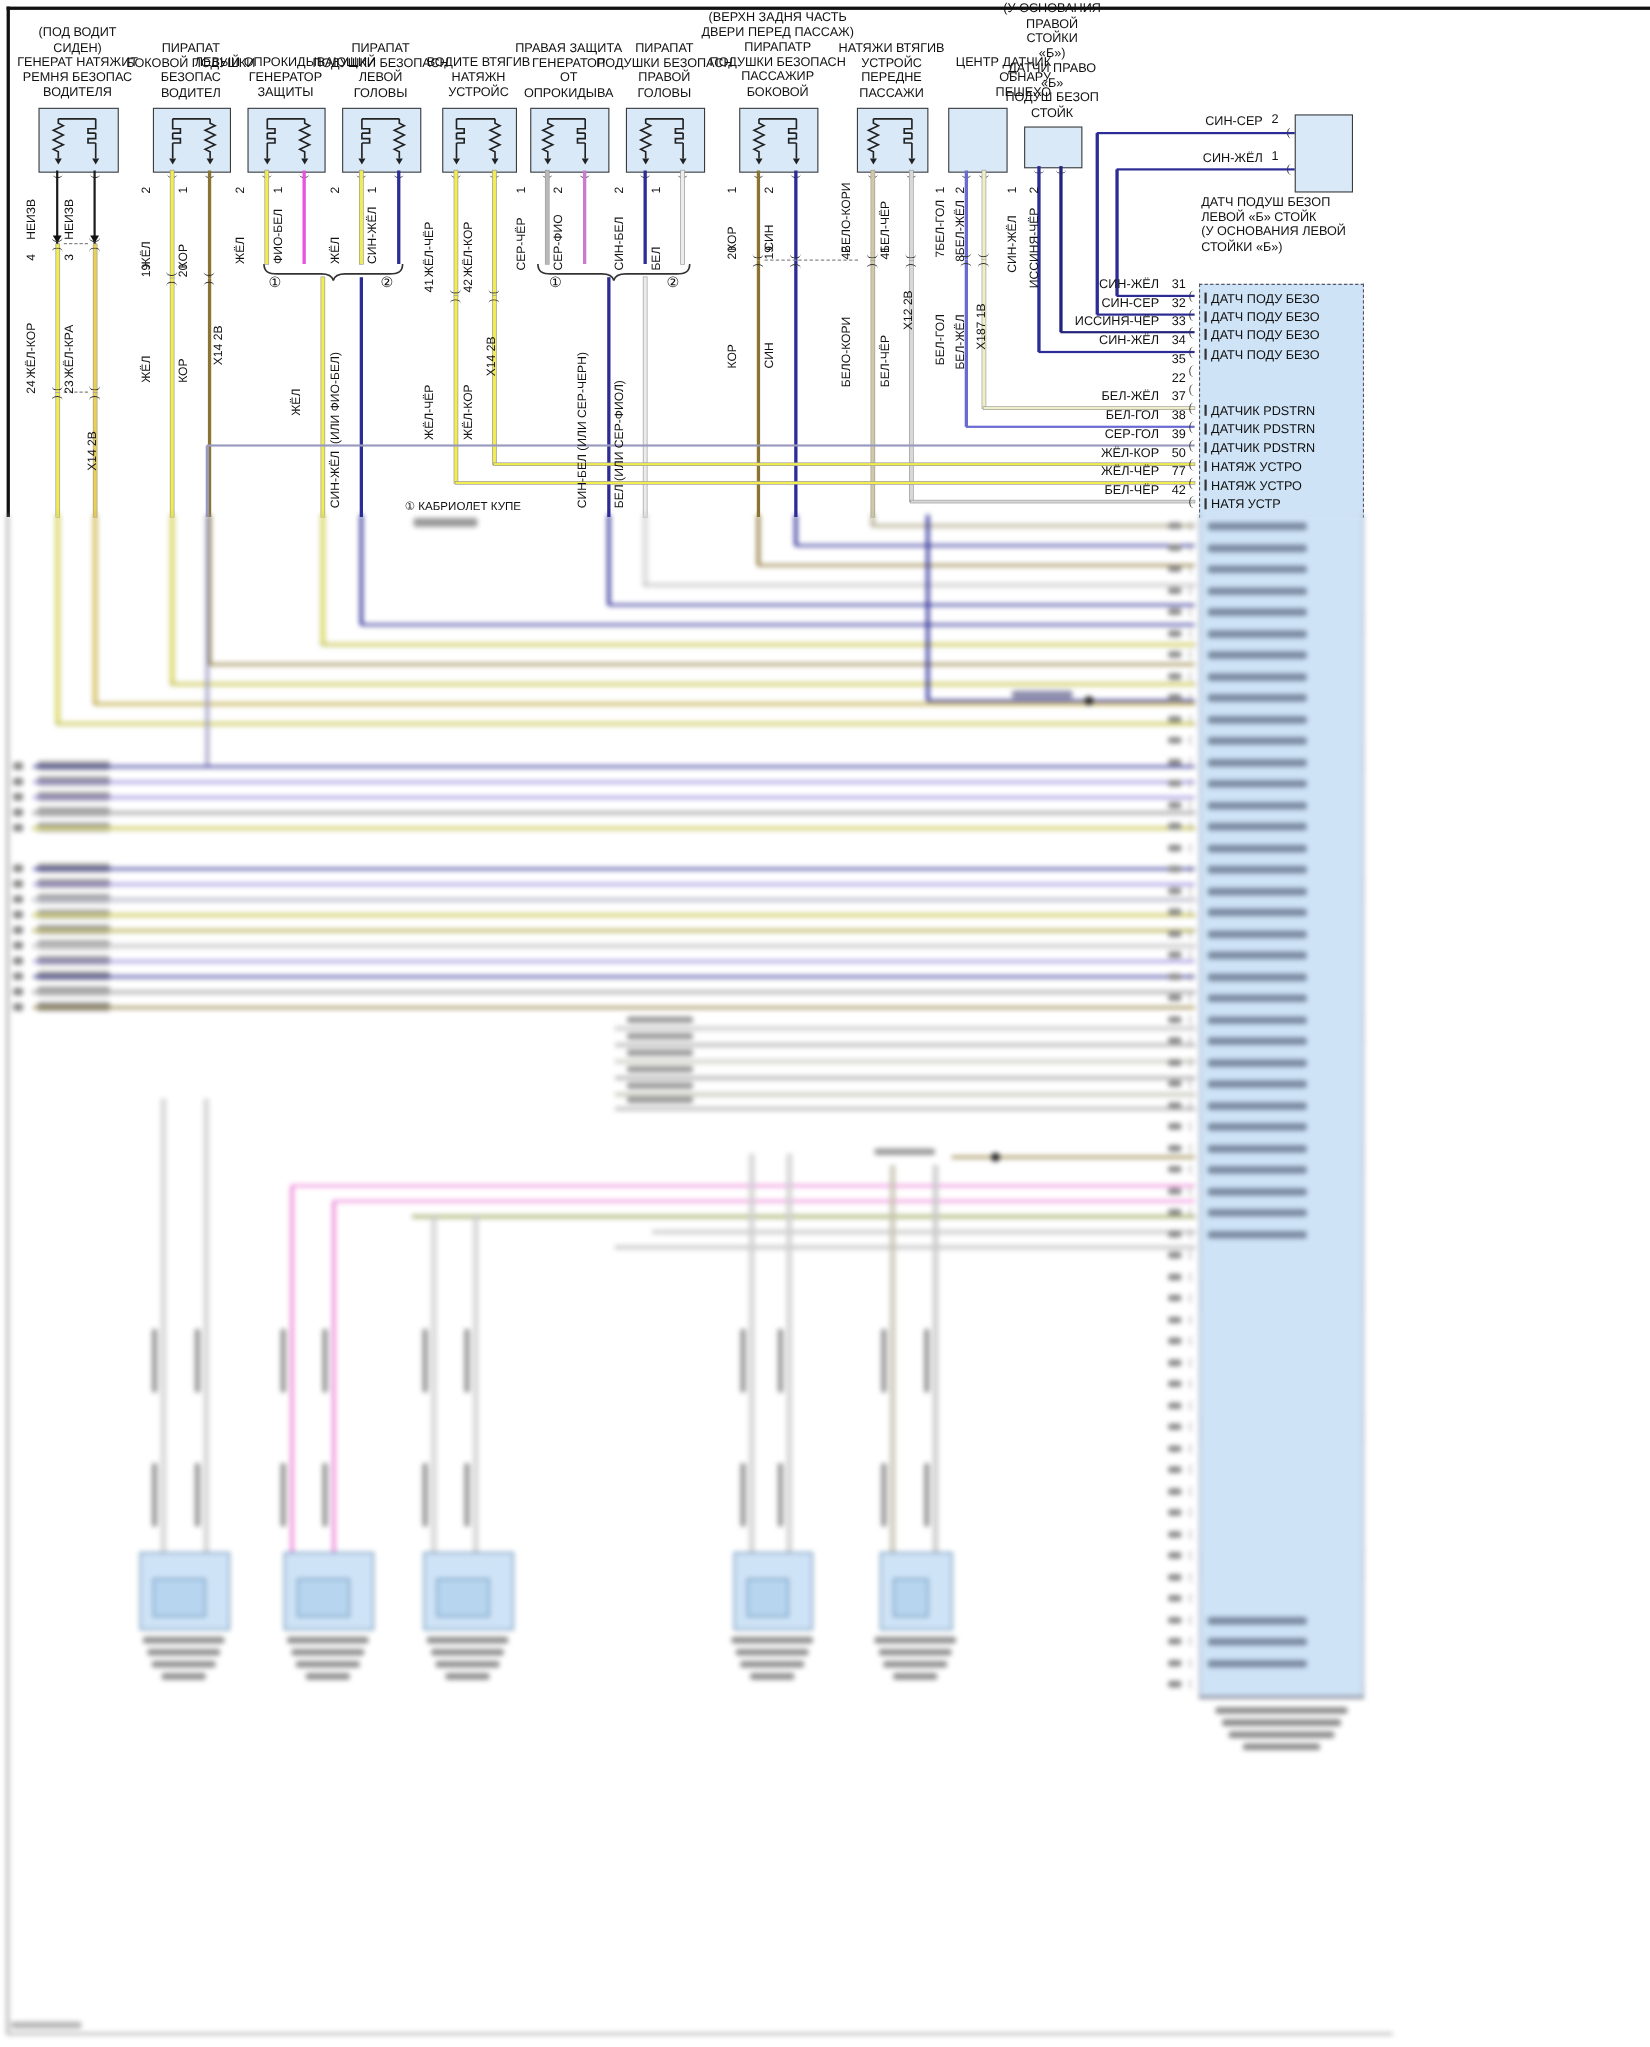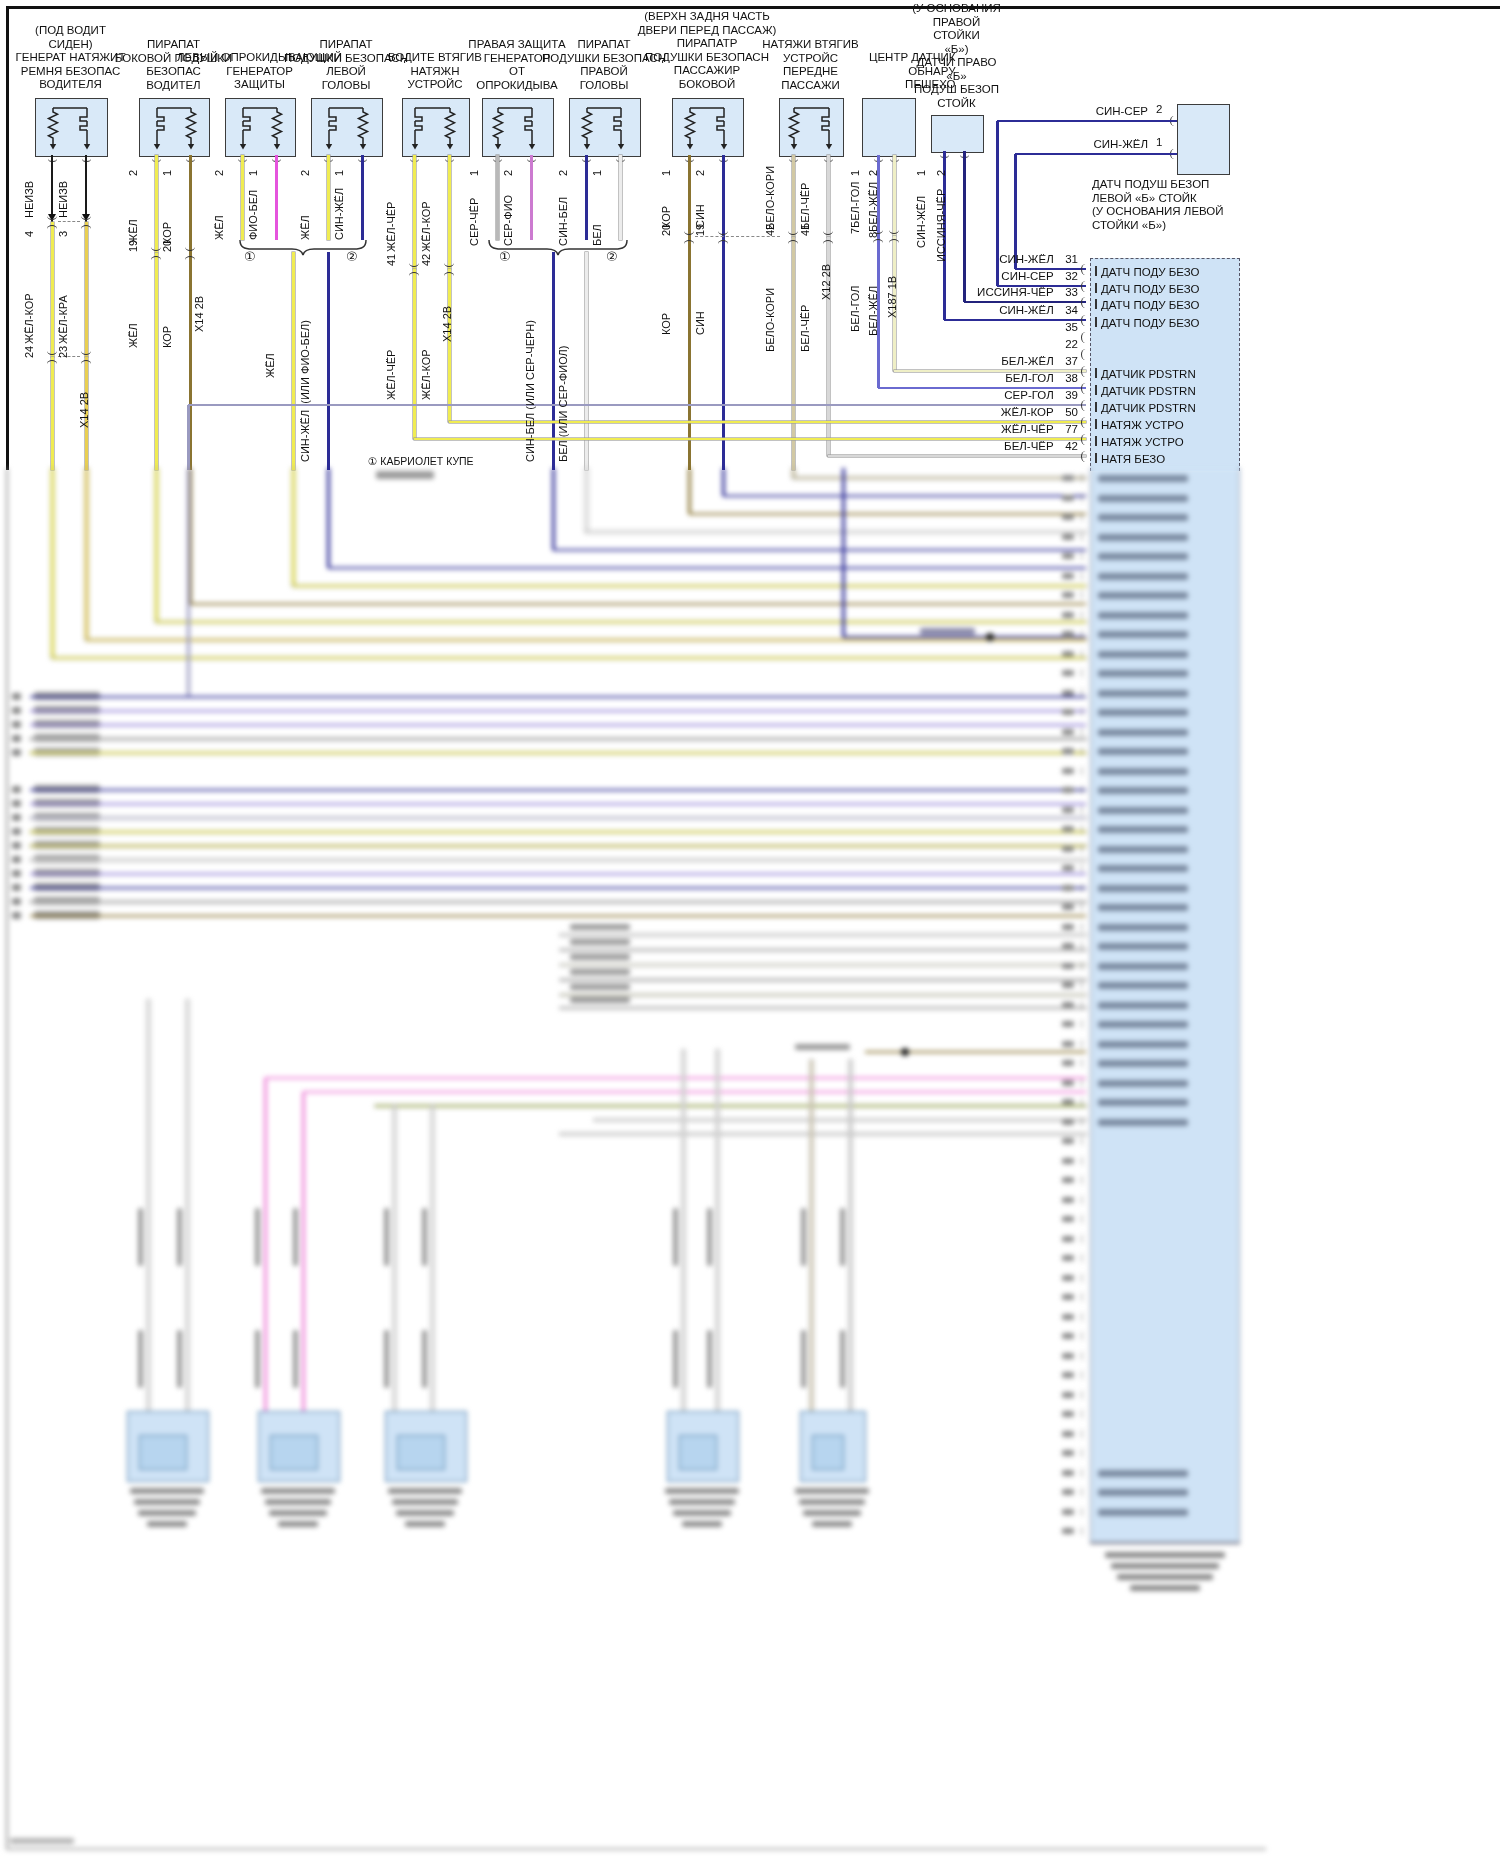--- a/index.html
+++ b/index.html
@@ -387,21 +387,21 @@
     <div style="position: absolute; left: 1081px; top: 417px; width: 8px; height: 11px; border-left: 1.7px solid rgb(51, 51, 51); border-radius: 50% 0px 0px 50%;"></div>
     <div style="position: absolute; left: 1095px; top: 419px; width: 1.6px; height: 10px; background: rgb(51, 51, 51);"></div>
     <div style="position: absolute; left: 1101px; top: 419px; font-size: 11.5px;">НАТЯЖ УСТРО</div>
     <div style="position: absolute; left: 848px; top: 423px; width: 230px; text-align: right; font-size: 11.5px;">ЖЁЛ-ЧЁР  77</div>
     <div style="position: absolute; left: 1081px; top: 434px; width: 8px; height: 11px; border-left: 1.7px solid rgb(51, 51, 51); border-radius: 50% 0px 0px 50%;"></div>
     <div style="position: absolute; left: 1095px; top: 436px; width: 1.6px; height: 10px; background: rgb(51, 51, 51);"></div>
     <div style="position: absolute; left: 1101px; top: 436px; font-size: 11.5px;">НАТЯЖ УСТРО</div>
     <div style="position: absolute; left: 848px; top: 440px; width: 230px; text-align: right; font-size: 11.5px;">БЕЛ-ЧЁР  42</div>
     <div style="position: absolute; left: 1081px; top: 451px; width: 8px; height: 11px; border-left: 1.7px solid rgb(51, 51, 51); border-radius: 50% 0px 0px 50%;"></div>
     <div style="position: absolute; left: 1095px; top: 453px; width: 1.6px; height: 10px; background: rgb(51, 51, 51);"></div>
-    <div style="position: absolute; left: 1101px; top: 453px; font-size: 11.5px;">НАТЯ БЕЗО</div>
+    <div style="position: absolute; left: 1101px; top: 453px; font-size: 11.5px;">НАТЯ УСТР</div>
     <div class="blur" style="position: absolute; left: 0px; top: 0px; width: 1500px; height: 1861px;">
       <div style="position: absolute; left: 1090px; top: 468px; width: 148px; height: 1076px; background: rgb(207, 227, 246); border-left: 1.6px dashed rgb(102, 102, 119); border-right: 1.6px dashed rgb(102, 102, 119);"></div>
       <div style="position: absolute; left: 1090px; top: 1542px; width: 150px; height: 2px; background: rgb(102, 102, 119);"></div>
       <div style="position: absolute; left: 6px; top: 468px; width: 2px; height: 1382px; background: rgb(153, 153, 153);"></div>
       <div style="position: absolute; left: 6px; top: 1848px; width: 1260px; height: 2px; background: rgb(170, 170, 170);"></div>
       <div style="position: absolute; left: 10px; top: 1838px; width: 64px; height: 6px; background: rgb(180, 180, 180); border-radius: 2px;"></div>
       <div style="position: absolute; left: 376px; top: 471px; width: 58px; height: 8px; background: rgb(154, 154, 154); border-radius: 2px;"></div>
       <div style="position: absolute; left: 791.5px; top: 468px; width: 3px; height: 10px; background: rgb(210, 201, 164); box-shadow: rgb(155, 155, 155) 0px 0px 0px 0.6px;"></div>
       <div style="position: absolute; left: 793px; top: 476.7px; width: 293px; height: 2.6px; background: rgb(210, 201, 164); box-shadow: rgb(155, 155, 155) 0px 0px 0px 0.6px;"></div>
       <div style="position: absolute; left: 721.5px; top: 468px; width: 3px; height: 28px; background: rgb(44, 44, 150);"></div>

